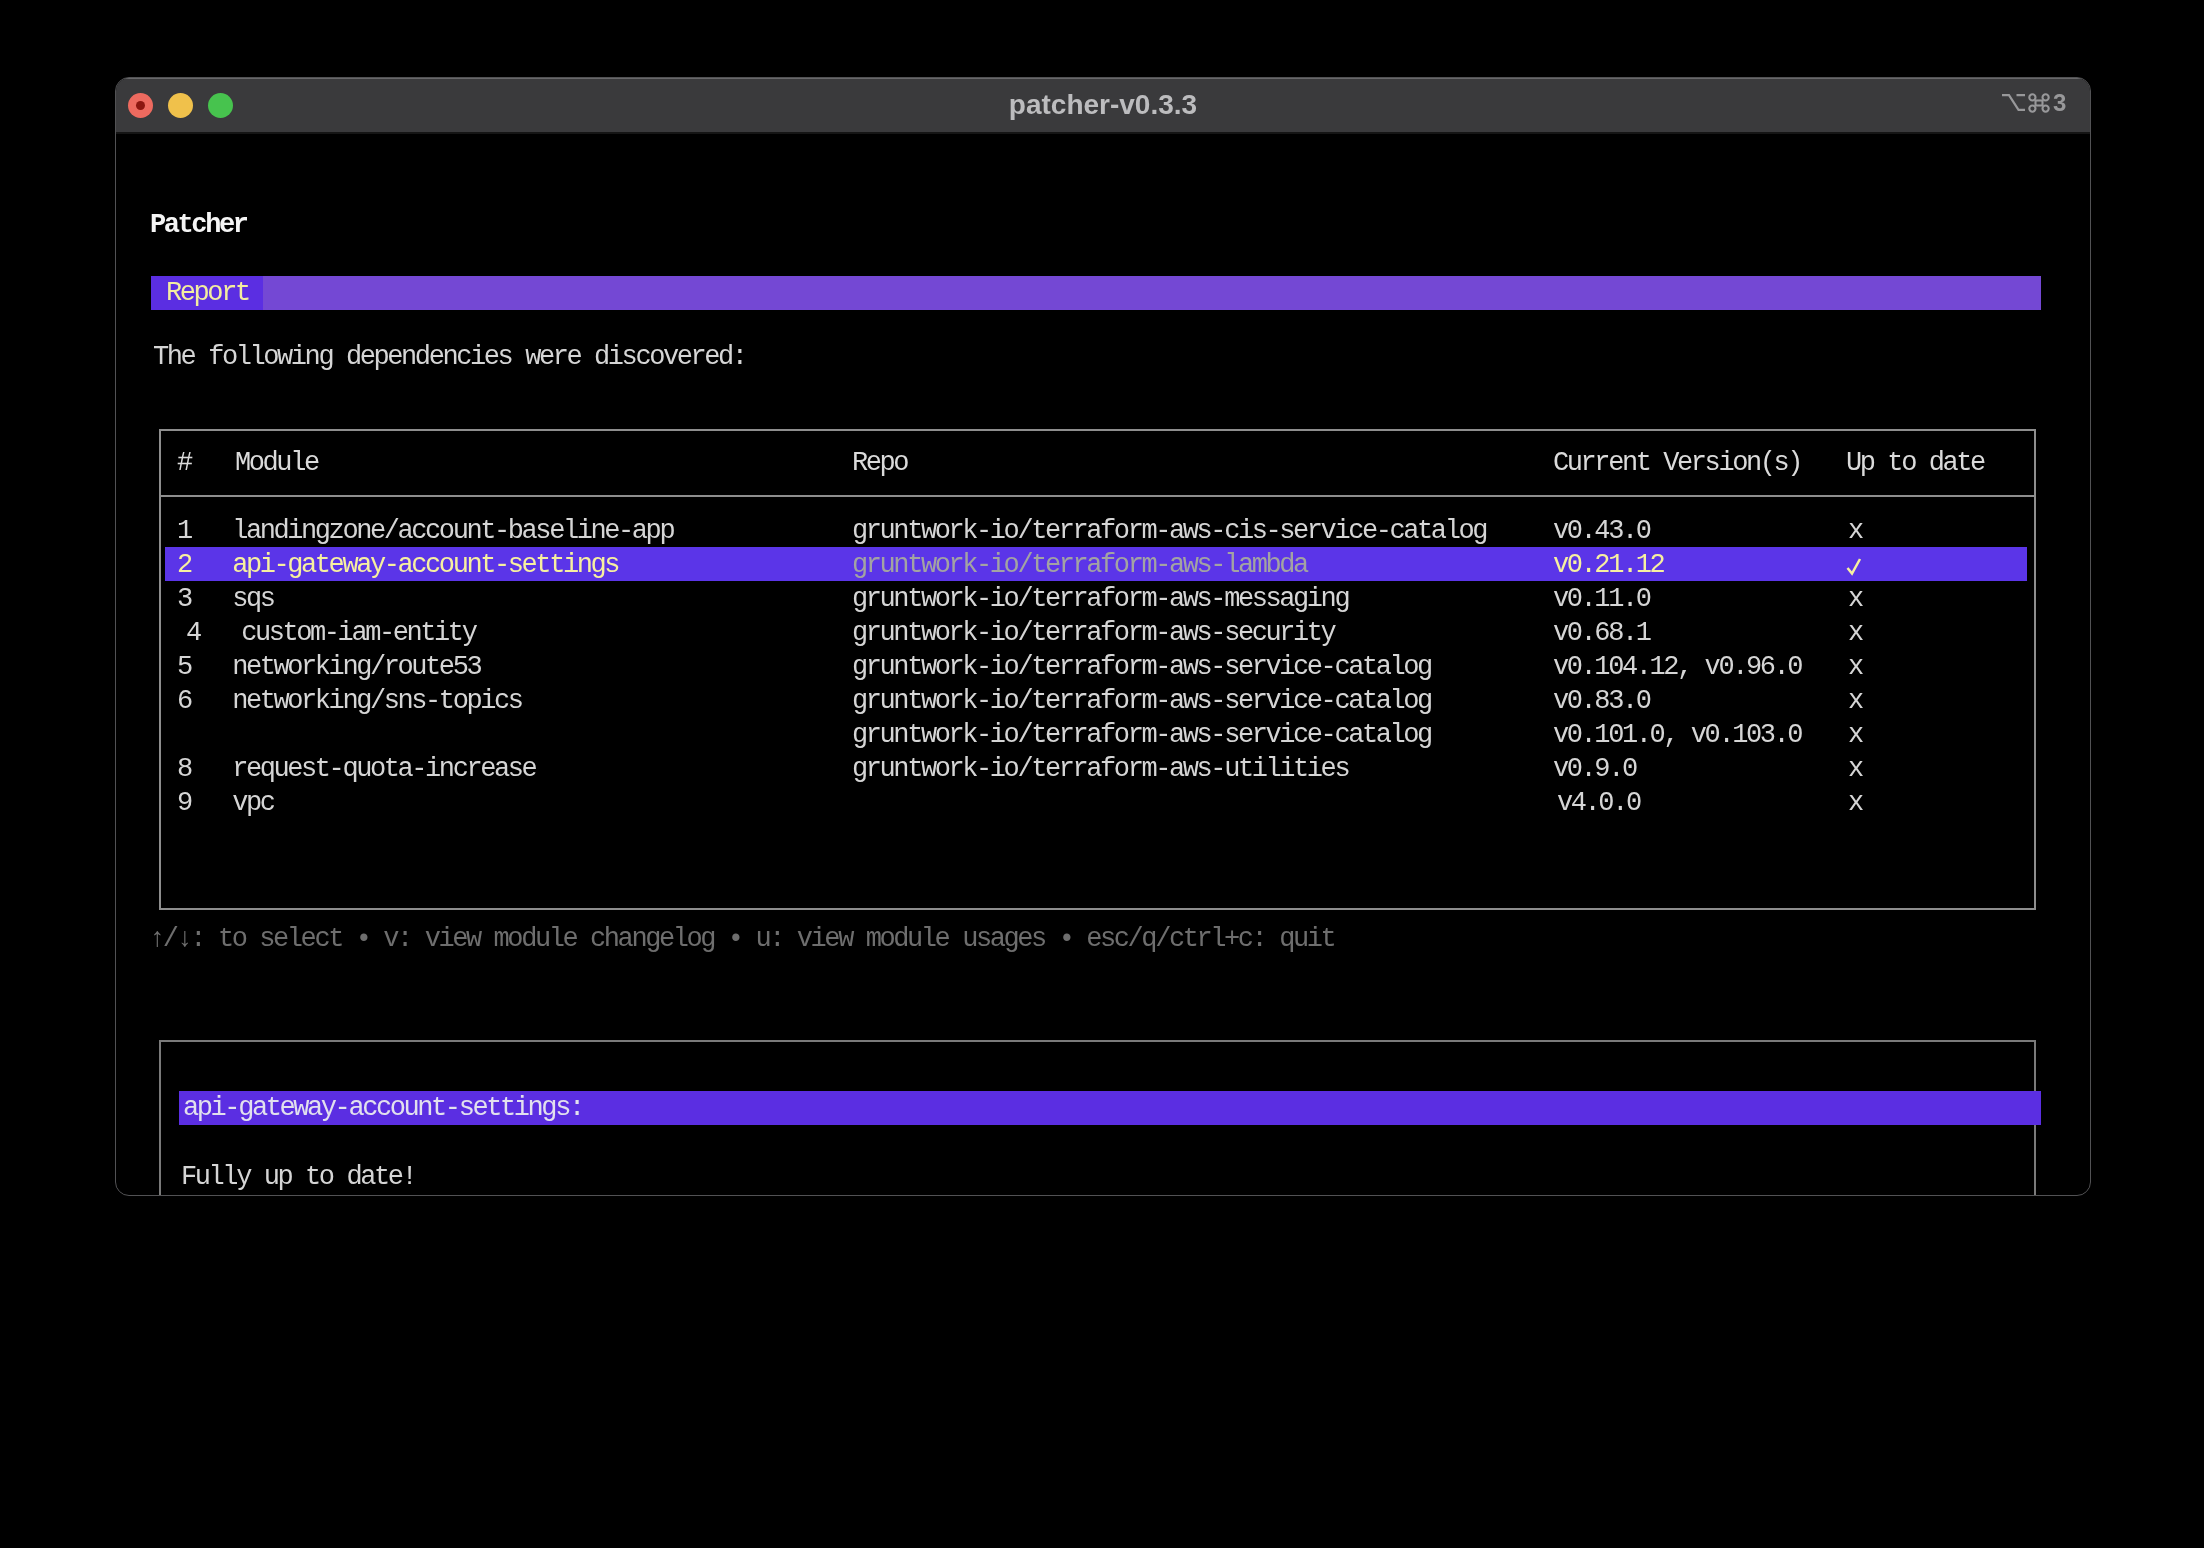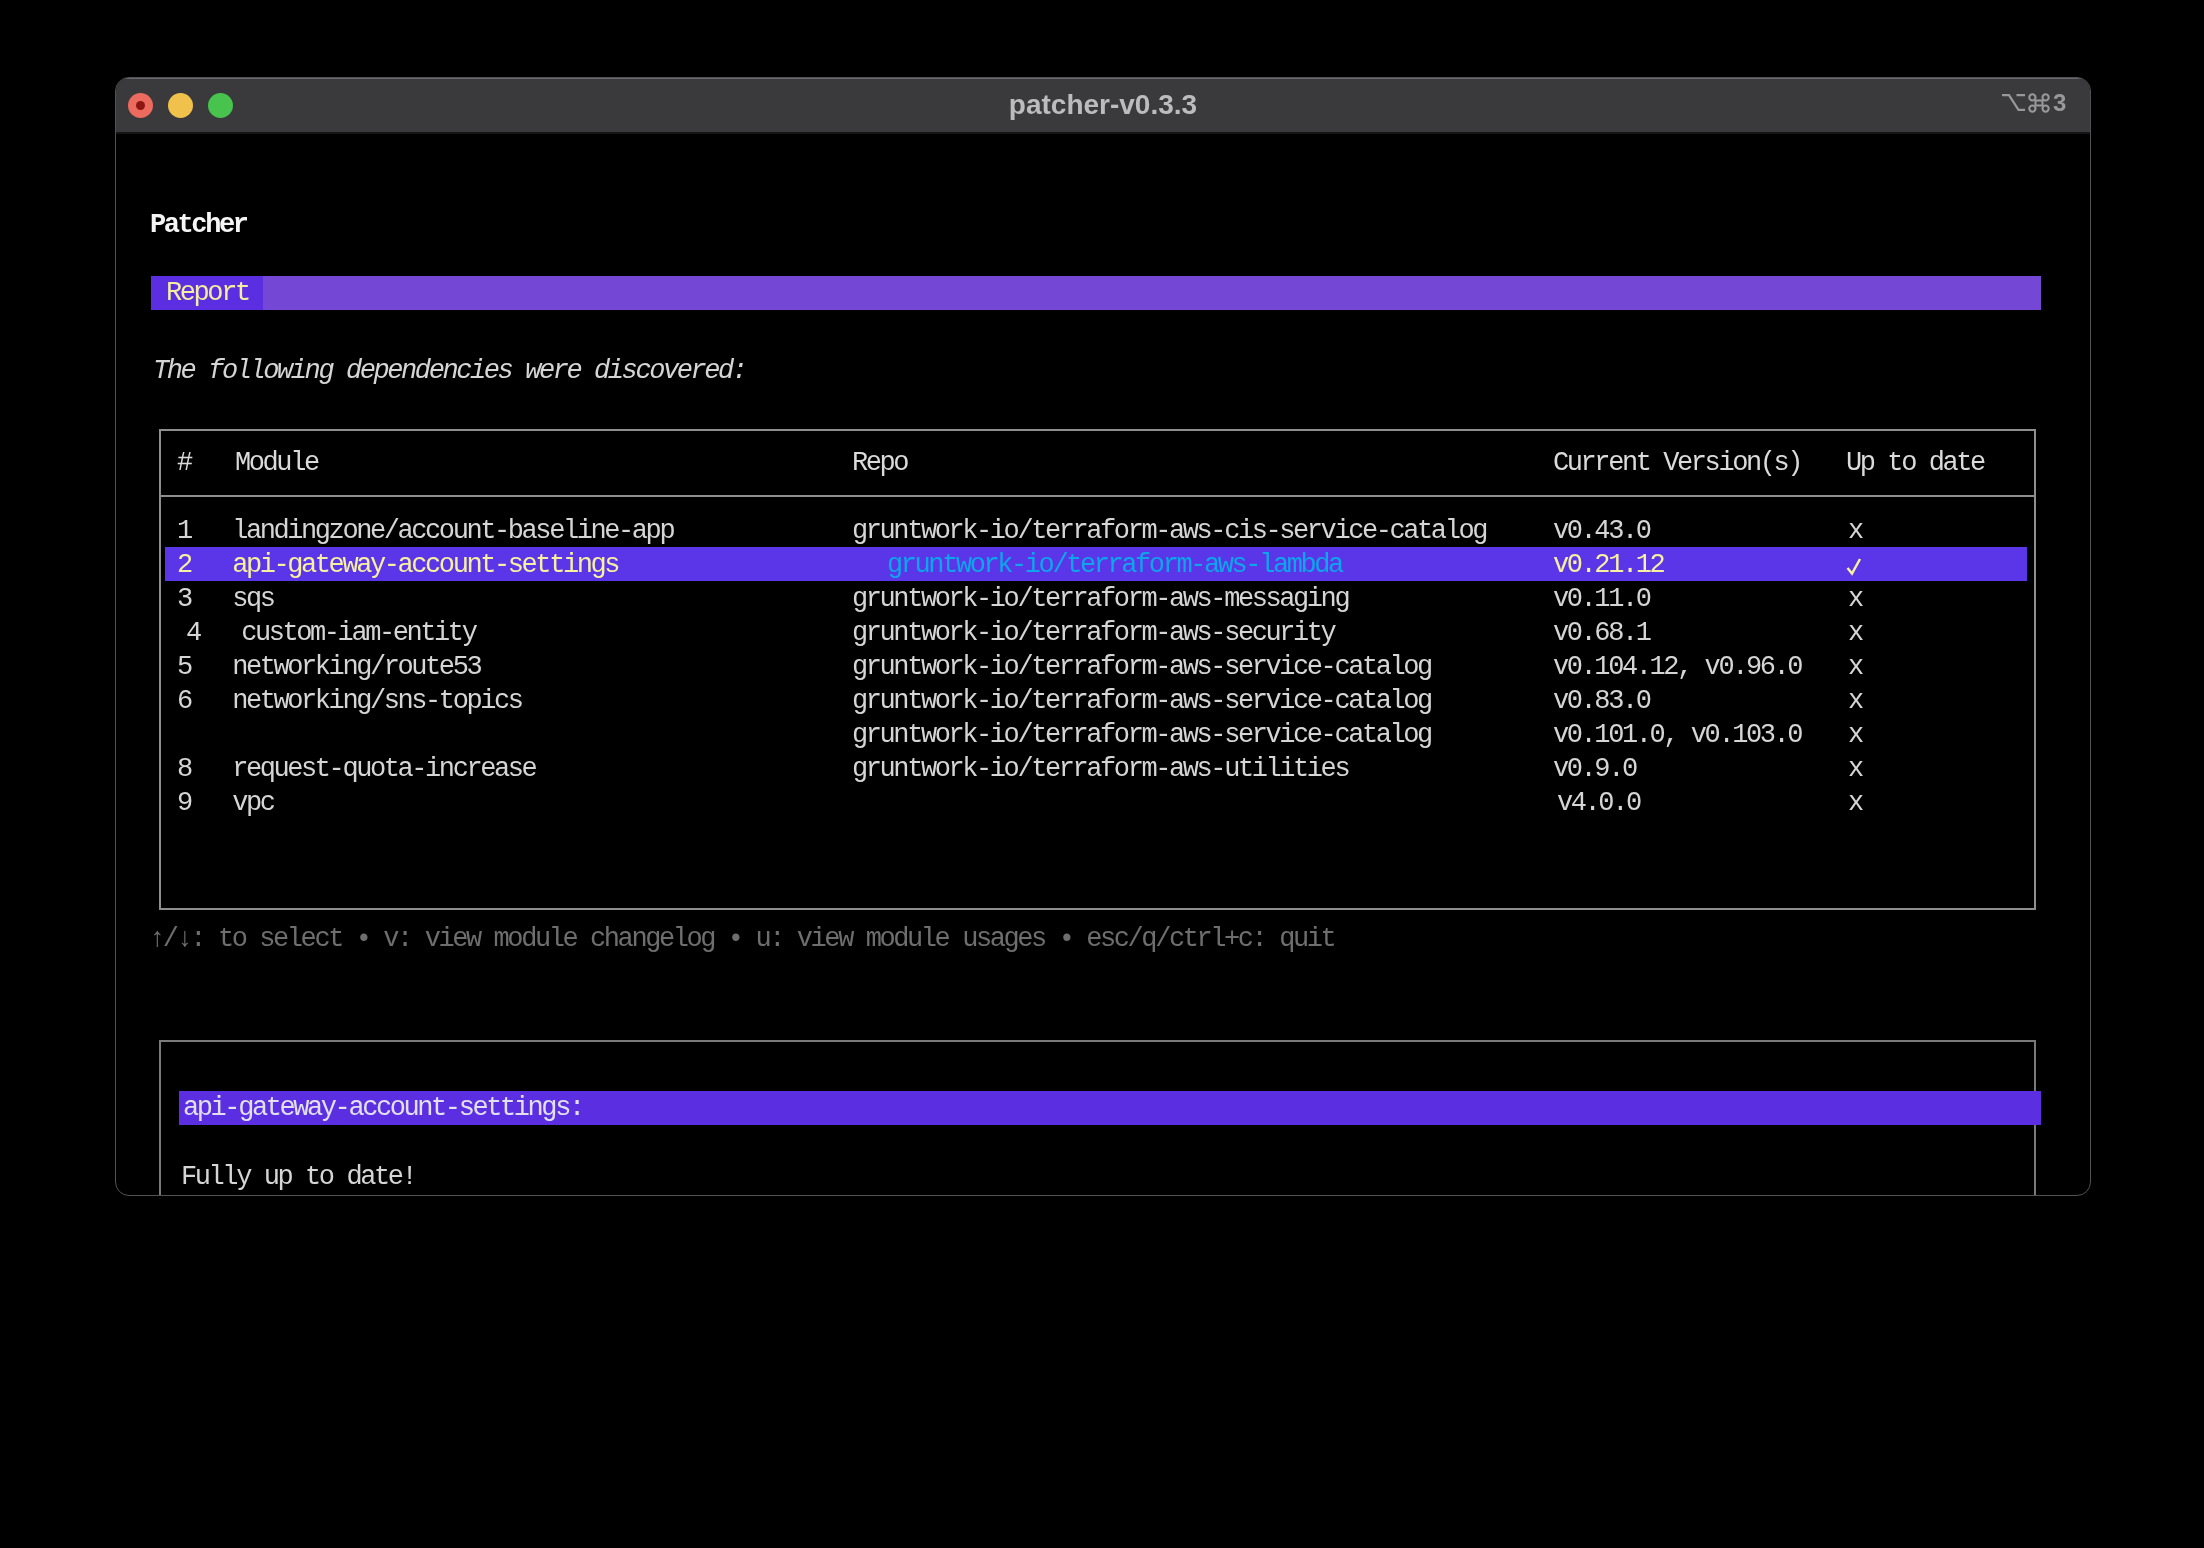--- a/index.html
+++ b/index.html
@@ -53,41 +53,41 @@
       <text x="51" y="18" font-family="Liberation Sans,sans-serif" font-size="24" font-weight="bold" fill="#98989a">3</text>
     </svg>
   </div>
 
   <div class="t" style="left:34px; top:130px; font-weight:bold; color:#f5f5f5;">Patcher</div>
 
   <div style="position:absolute; left:35px; top:198px; width:1890px; height:34px; background:#7448d4;"></div>
   <div style="position:absolute; left:35px; top:198px; width:112px; height:34px; background:#5b2ee2;"></div>
   <div class="t" style="left:50px; top:198px; color:#f3eda0;">Report</div>
 
-  <div class="t" style="left:37px; top:276px;font-style:italic;">The following dependencies were discovered:</div>
+  <div class="t" style="left:37px; top:262px;">The following dependencies were discovered:</div>
 
   <div class="box" style="left:43px; top:351px; width:1877px; height:481px;"></div>
 
   <div class="t" style="left:61px; top:368px; color:#dadada;">#</div>
   <div class="t" style="left:119px; top:368px; color:#dadada;">Module</div>
   <div class="t" style="left:736px; top:368px; color:#dadada;">Repo</div>
   <div class="t" style="left:1437px; top:368px; color:#dadada;">Current Version(s)</div>
   <div class="t" style="left:1730px; top:368px; color:#dadada;">Up to date</div>
 
   <div style="position:absolute; left:45px; top:417px; width:1873px; height:2px; background:#8e8e8e;"></div>
 
   <div style="position:absolute; left:49px; top:469px; width:1862px; height:34px; background:#5b35e8;"></div>
 
   <div class="t" style="left:61px; top:436px;">1   landingzone/account-baseline-app</div>
   <div class="t" style="left:736px; top:436px;">gruntwork-io/terraform-aws-cis-service-catalog</div>
   <div class="t" style="left:1437px; top:436px;">v0.43.0</div>
   <div class="t" style="left:1732px; top:436px;">x</div>
 
   <div class="t" style="left:61px; top:470px; color:#f7f0a0;">2   api-gateway-account-settings</div>
-  <div class="t" style="left:736px; top:470px; color:#0ea5e9;margin-left:35px;">gruntwork-io/terraform-aws-lambda</div>
+  <div class="t" style="left:736px; top:470px; color:#a3a3a3;">gruntwork-io/terraform-aws-lambda</div>
   <div class="t" style="left:1437px; top:470px; color:#f7f0a0;">v0.21.12</div>
   <svg style="position:absolute; left:1729px; top:478px;" width="18" height="22" viewBox="0 0 18 22">
       <path d="M2.5 12 L7 17.5 L15 3" stroke="#f7f0a0" stroke-width="2.5" fill="none"></path>
     </svg>
 
   <div class="t" style="left:61px; top:504px;">3   sqs</div>
   <div class="t" style="left:736px; top:504px;">gruntwork-io/terraform-aws-messaging</div>
   <div class="t" style="left:1437px; top:504px;">v0.11.0</div>
   <div class="t" style="left:1732px; top:504px;">x</div>
 

